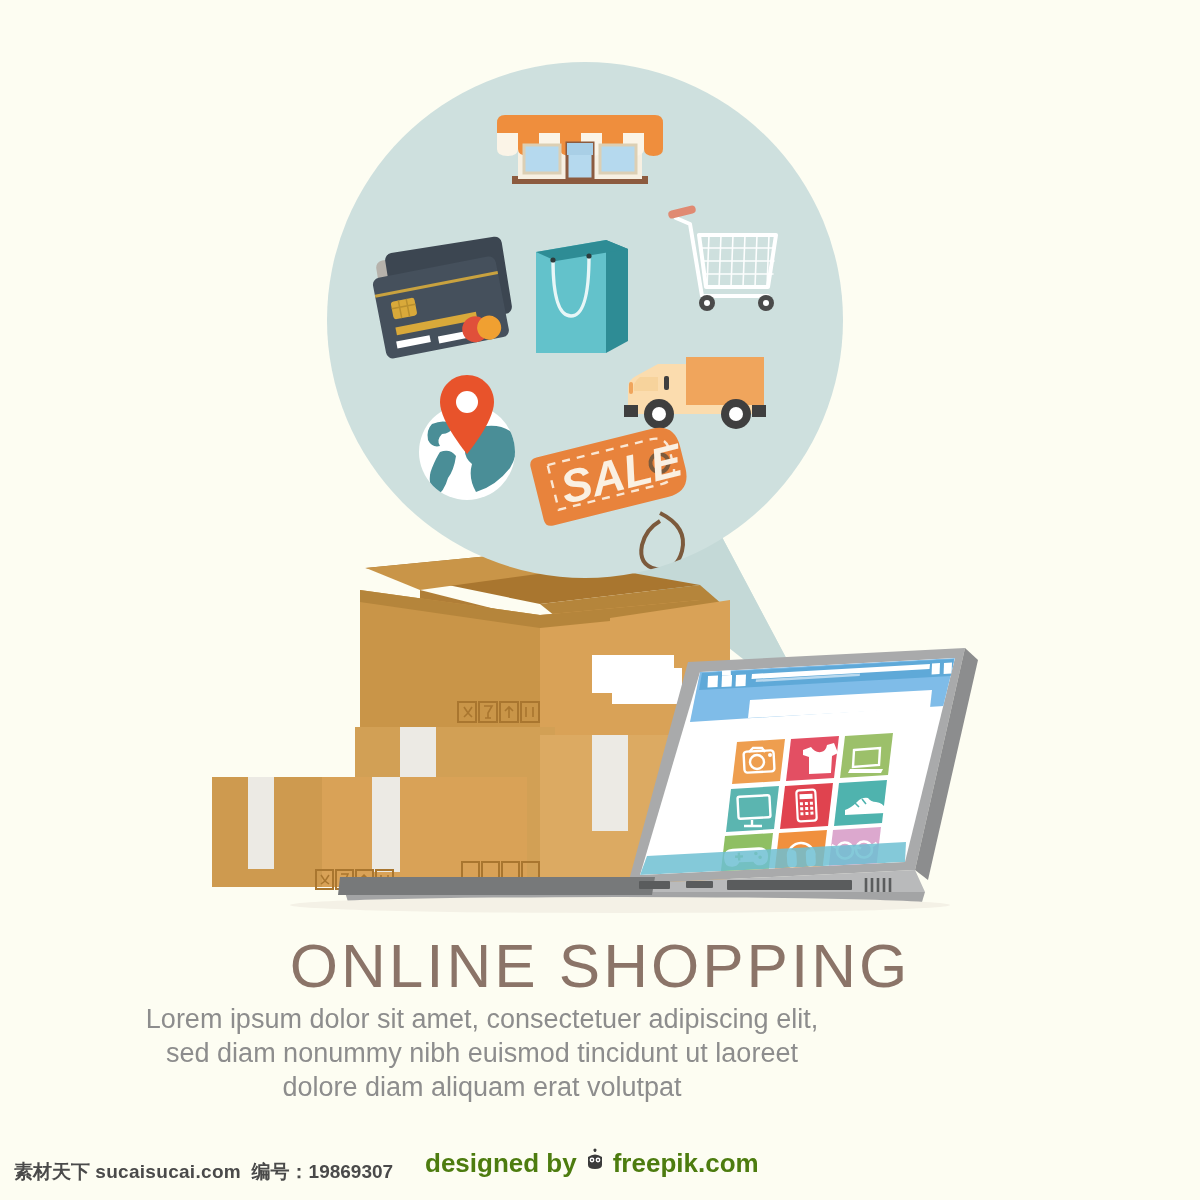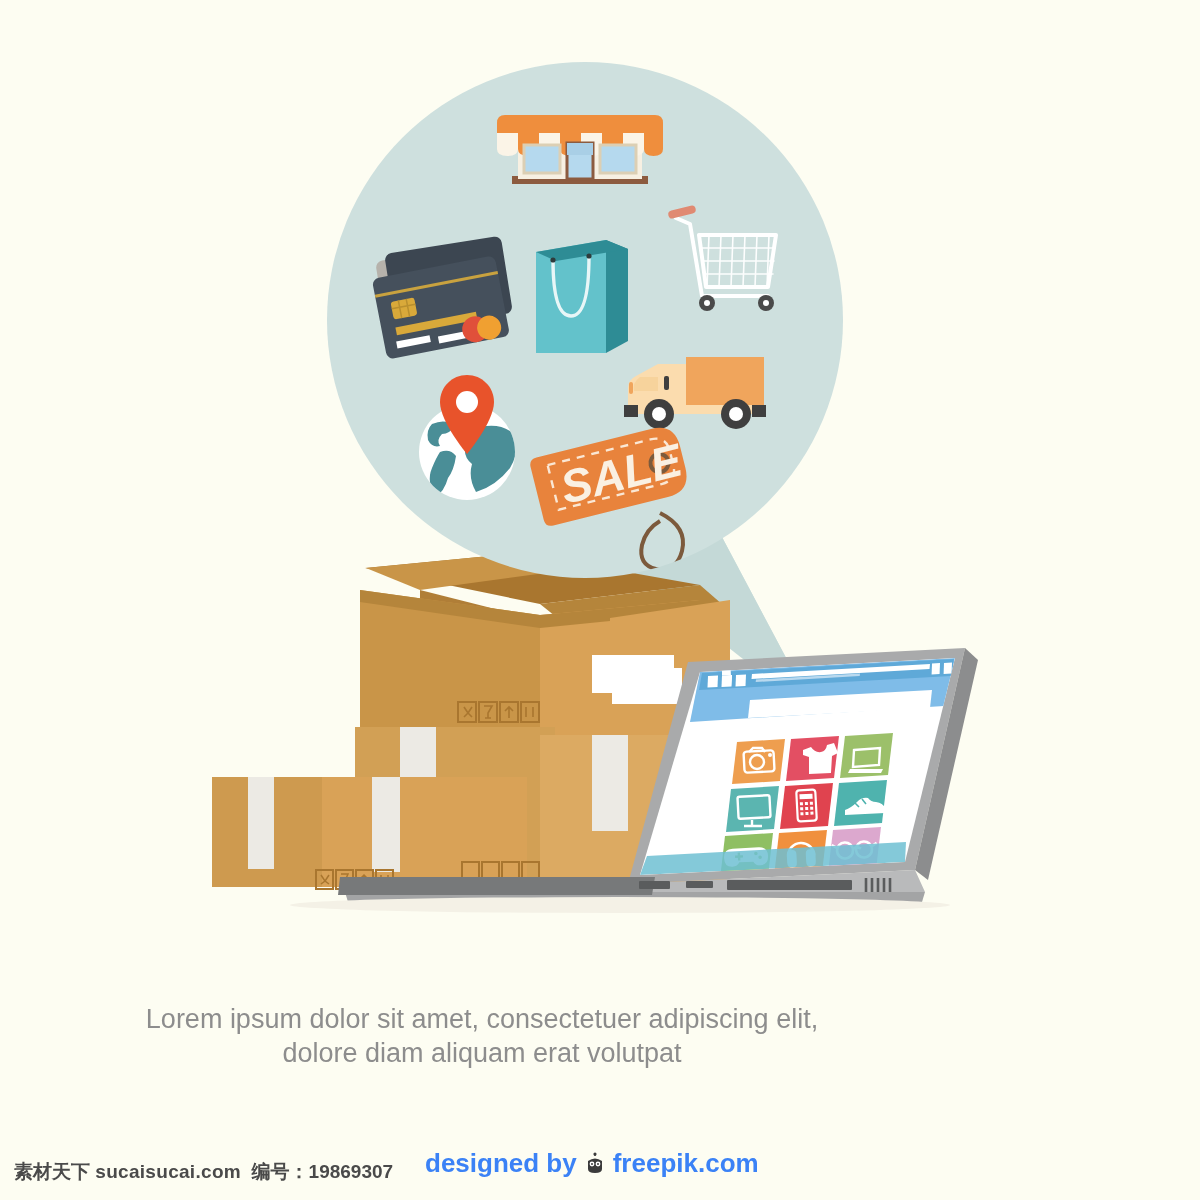--- a/index.html
+++ b/index.html
@@ -28,22 +28,22 @@
 
   .footer-left{
     position:absolute;left:14px;top:1159px;
     font-family:"Liberation Sans", sans-serif;
     font-size:19px;font-weight:700;color:#4a4a4a;white-space:nowrap;
   }
   .footer-left .dom{letter-spacing:.3px;margin-top:11px;}
   .credit{
     position:absolute;left:425px;top:1148px;
     font-family:"Liberation Sans", sans-serif;
-    font-size:26px;font-weight:700;color:#3b82f6;white-space:nowrap;
-    display:flex;align-items:center;gap:6px;
+    font-size:26px;font-weight:700;color:#4d7c0f;white-space:nowrap;
+    display:flex;gap:6px;
   }
   .credit .robot{display:inline-block;width:24px;height:24px;}
 </style>
 </head>
 <body>
 
 <div id="stage">
 
   <svg class="layer" viewBox="0 0 1200 1200">
     <defs>
@@ -386,23 +386,25 @@
         <rect x="727" y="880" width="125" height="10" rx="1"></rect>
       </g>
       <g stroke="#5A5C5D" stroke-width="2.6">
         <path d="M866 878 v14 M872 878 v14 M878 878 v14 M884 878 v14 M890 878 v14"></path>
       </g>
       <ellipse cx="620" cy="905" rx="330" ry="8" fill="#F4F1E6"></ellipse>
     </g>
 
   </svg>
 
+  <div class="headline">ONLINE SHOPPING</div>
 
   <div class="subcopy">
     <div>Lorem ipsum dolor sit amet, consectetuer adipiscing elit,</div>
+    <div>sed diam nonummy nibh euismod tincidunt ut laoreet</div>
     <div>dolore diam aliquam erat volutpat</div>
   </div>
 
   <div class="footer-left">
     <span>素材天下</span>
     <span class="dom">sucaisucai.com</span>
     &nbsp;<span>编号：</span><span>19869307</span>
   </div>
 
   <div class="credit">

